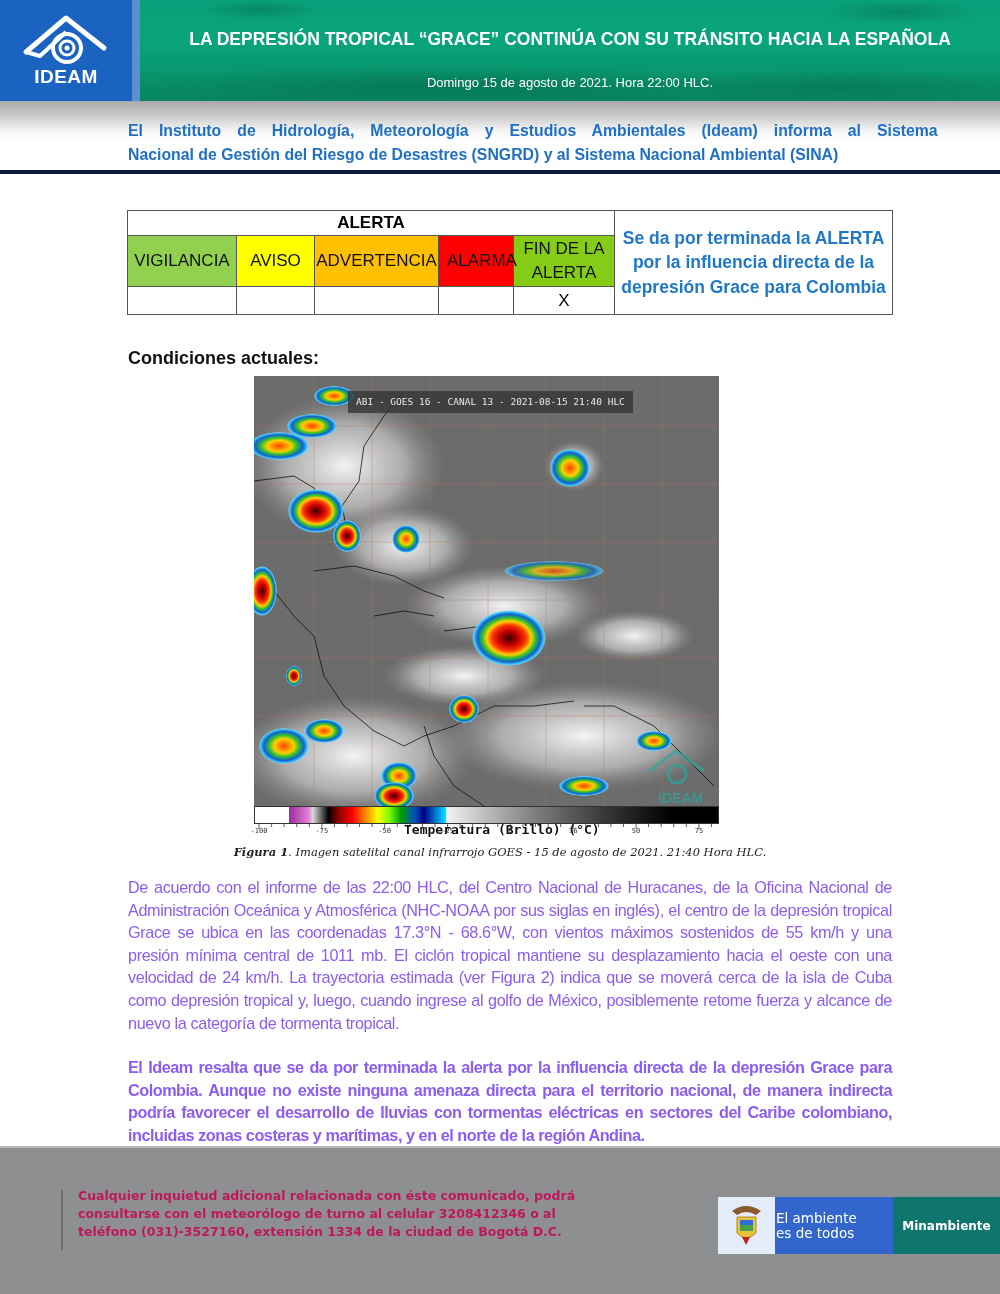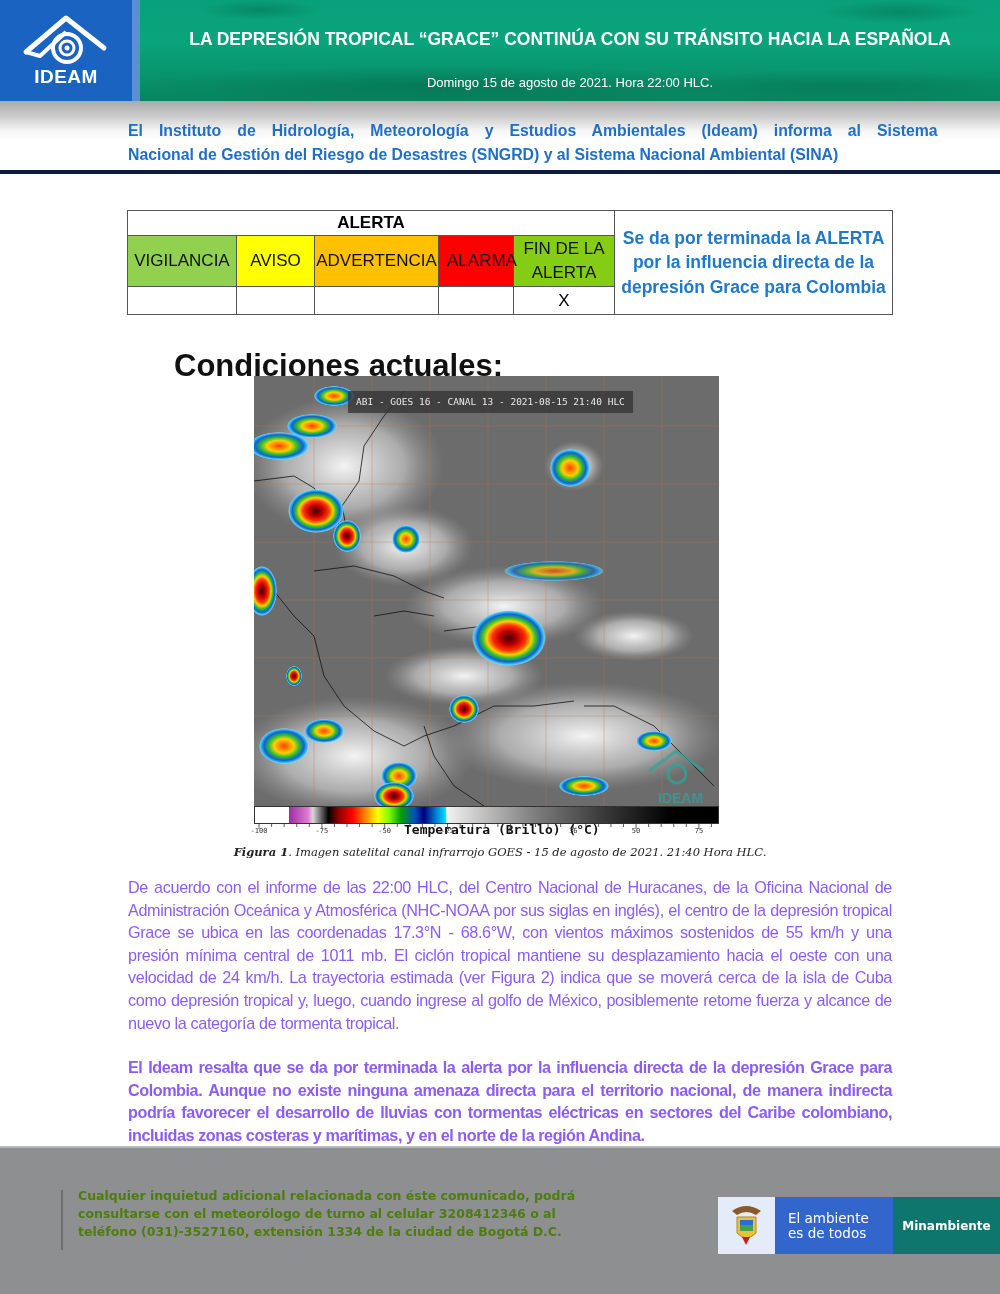--- a/index.html
+++ b/index.html
@@ -66,21 +66,21 @@
   .lvl.avi { background: #ffff00; }
   .lvl.adv { background: #ffc000; }
   .lvl.ala { background: #ff0000; color: #111; padding-left: 8px; }
   .lvl.fin { background: #84cc16; color: #111; }
   .mark-row td { height: 27px; }
   .alert-msg {
     color: #1f78c8; font-weight: bold; font-size: 17.5px; line-height: 24.5px;
   }
 
   .section-title {
-    position: absolute; left: 128px; top: 348px; font-size: 31px; font-weight: bold; color: #111; margin-left: 46px;
+    position: absolute; left: 128px; top: 348px; font-size: 18px; font-weight: bold; color: #111;
   }
 
   
   .sat {
     position: absolute; left: 254px; top: 376px; width: 465px; height: 430px; overflow: hidden;
     background: #6f6f6f;
   }
   .sat svg { position: absolute; left: 0; top: 0; }
   .sat-label {
     position: absolute; left: 94px; top: 15px; padding: 3px 8px; height: 16px;
@@ -117,25 +117,25 @@
     letter-spacing: -0.35px;
   }
   .body-p.bold { top: 1056px; font-weight: bold; letter-spacing: -0.45px; }
 
   
   .footer { position: absolute; left: 0; top: 1146px; width: 1000px; height: 148px; background: #8e8f91; }
   .footer-top-line { position: absolute; left: 0; top: 1146px; width: 1000px; height: 2px; background: #b8b8b8; }
   .footer-bar { position: absolute; left: 61px; top: 1190px; width: 2px; height: 60px; background: #6e6e6e; }
   .footer-text {
     position: absolute; left: 78px; top: 1187px; width: 500px;
-    font-family: "DejaVu Sans", sans-serif; font-size: 12.5px; line-height: 18px; color: #4d7c0f; font-weight: bold;
+    font-family: "DejaVu Sans", sans-serif; font-size: 12.5px; line-height: 18px; color: #be185d; font-weight: bold;
   }
   .brand { position: absolute; left: 718px; top: 1197px; height: 57px; width: 282px; display: flex; }
   .brand .shield { width: 57px; height: 57px; background: #e4ecf9; position: relative; }
-  .brand .ambiente { width: 118px; background: #3366cc; color: #fff; font-family: "DejaVu Sans", sans-serif; font-size: 13.5px; line-height: 15px; display: flex; flex-direction: column; justify-content: center; padding-left: 13px; box-sizing: border-box; }
+  .brand .ambiente { width: 118px; background: #3366cc; color: #fff; font-family: "DejaVu Sans", sans-serif; font-size: 13.5px; line-height: 15px; display: flex; flex-direction: column; justify-content: center; padding-left: 1px; box-sizing: border-box; }
   .brand .minamb { flex: 1; background: #0f766e; color: #fff; font-family: "DejaVu Sans", sans-serif; font-size: 12px; display: flex; align-items: center; justify-content: center; font-weight: bold; }
 </style>
 </head>
 <body>
 
 <div class="header">
   <div class="logo-box">
     <svg class="logo-svg" width="88" height="54" viewBox="0 0 88 54">
       <path d="M4 40 L44 6 L82 36" fill="none" stroke="#fff" stroke-width="5" stroke-linecap="round" stroke-linejoin="round"></path>
       <path d="M4 40 L18 44 L44 20" fill="none" stroke="#fff" stroke-width="4" stroke-linejoin="round"></path>

